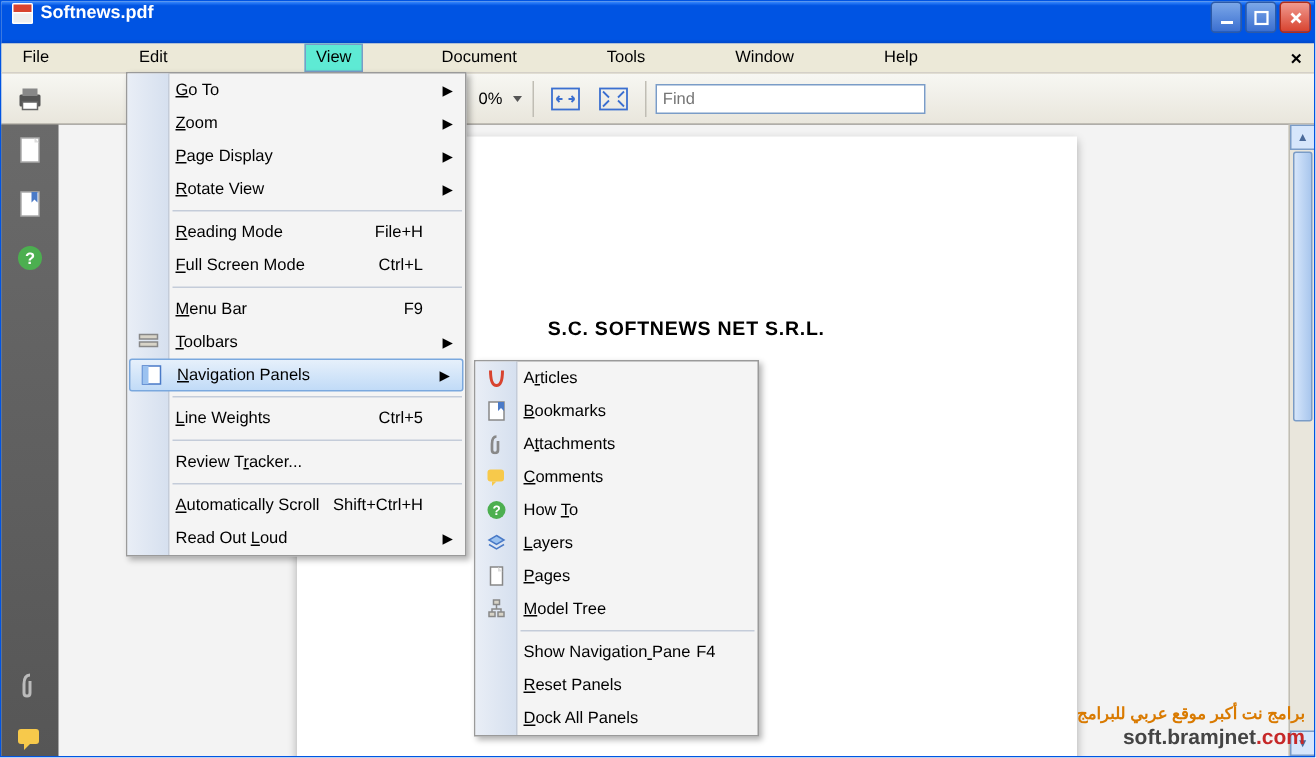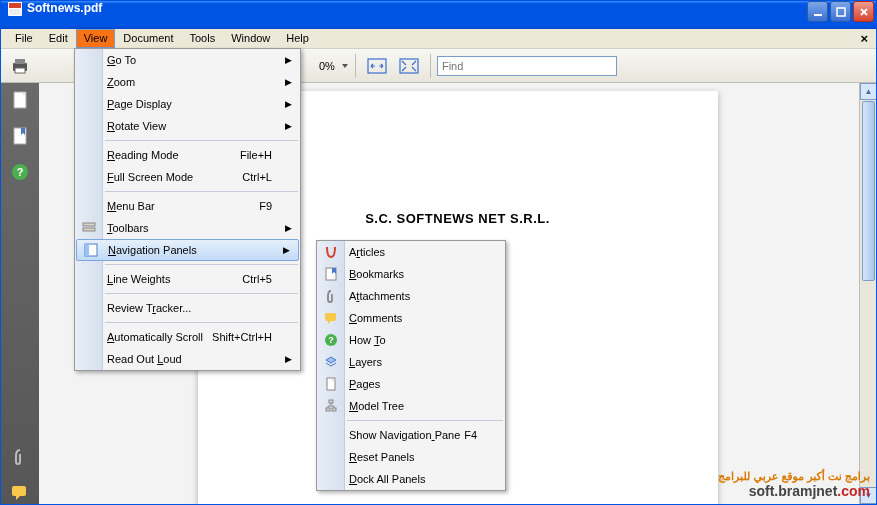--- a/index.html
+++ b/index.html
@@ -6,23 +6,23 @@
   body { width: 877px; height: 505px; overflow: hidden; background: #fff; }
   .window { width: 877px; height: 505px; border: 1px solid #0054e3; background: #ece9d8; display: flex; flex-direction: column; }
   .titlebar { height: 28px; background: linear-gradient(to bottom, #3b8cff 0%, #0054e3 10%, #0054e3 90%, #0046c7 100%); display: flex; align-items: flex-start; padding: 0 2px 0 6px; color: #fff; font-size: 12px; font-weight: bold; }
   .titlebar .tb-icon { width: 16px; height: 16px; margin-right: 4px; display:inline-flex; align-items:center; justify-content:center;}
   .titlebar .tb-title { flex: 1; }
   .tb-btns { display: flex; gap: 2px; }
   .tb-btn { width: 21px; height: 21px; border-radius: 3px; display:flex; align-items:center; justify-content:center; font-family: Arial; font-weight:bold; font-size:12px; color:#fff; cursor:pointer; }
   .tb-min, .tb-max { background: linear-gradient(to bottom, #7ba7e8, #3b6fd0); border:1px solid #2c5aa8;}
   .tb-close { background: linear-gradient(to bottom, #f09a8f, #d8432f); border:1px solid #b02d1a;}
   
-  .menubar { height: 20px; background: #ece9d8; display: flex; align-items: stretch; padding-left: 6px; font-size: 11px; border-bottom: 1px solid #d4d0c8; position:relative;}
+  .menubar { height: 20px; background: #ece9d8; display: flex; align-items: stretch; padding-left: 6px; font-size: 11px; border-bottom: 1px solid #d4d0c8; position:relative;gap:44px;}
   .menubar .menu-item { padding: 3px 8px; cursor: default; }
-  .menubar .menu-item.active { background: #f97316; border:1px solid #7a9cc7; padding:2px 7px;}
+  .menubar .menu-item.active { background: #5eead4; border:1px solid #7a9cc7; padding:2px 7px;margin-left:39px;}
   .menubar .doc-x { margin-left:auto; padding:2px 8px; font-family: Arial; font-size:13px; font-weight:bold;}
   
   .toolbar-row { height: 34px; background: linear-gradient(to bottom, #f7f7f3, #e9e6dc); border-bottom:1px solid #c0bdb4; display:flex; align-items:center; padding:0 4px; gap:2px;}
   .tbtn { width:30px; height:28px; display:flex; align-items:center; justify-content:center; border-radius:3px;}
   .tsep { width:1px; height:24px; background:#c0bdb4; margin:0 4px;}
   .zoom-txt { font-size:11px; padding-right:4px;}
   .find-box { width:180px; height:20px; border:1px solid #7a9cc7; font-size:11px; padding:0 4px; color:#888;}
   
   .content-area { flex:1; display:flex; background:#5b5b5b; position:relative; overflow:hidden;}
   .sidebar { width:38px; background: linear-gradient(to bottom,#6a6a6a,#565656); display:flex; flex-direction:column; align-items:center; padding-top:6px; gap:14px;}
@@ -41,21 +41,21 @@
   .dropdown .icon-col { position:absolute; left:0; top:0; bottom:0; width:28px; background:linear-gradient(to right,#e9eef6,#d6e0ef); border-right:1px solid #c4ccd9;}
   .dd-items { position:relative; }
   .dd-item { height:22px; display:flex; align-items:center; padding-left:32px; padding-right:28px; position:relative; cursor:default;}
   .dd-item.hover { background: linear-gradient(to bottom,#e6f0fb,#c1dbf7); border:1px solid #7aa8de; border-radius:2px; margin:0 1px; padding-left:31px; padding-right:27px;}
   .dd-item .u { text-decoration: underline; }
   .dd-item .shortcut { position:absolute; right:28px; }
   .dd-item .arrow { position:absolute; right:8px; font-size:9px;}
   .dd-item .dd-icon { position:absolute; left:6px; width:16px; height:16px; display:flex; align-items:center; justify-content:center;}
   .dd-sep { height:1px; background:#c4ccd9; margin:3px 2px 3px 30px;}
   
-  .view-menu { left:74px; top:48px; width:227px;}
+  .view-menu { left:84px; top:48px; width:227px;}
   .sub-menu { left:316px; top:240px; width:190px;}
   
   .watermark { position:absolute; right:6px; bottom:4px; font-size:12px; font-weight:bold; font-family:Arial; text-align:right; z-index:5; line-height:1.2;}
   .watermark .line1 { color:#d97a00; font-size:11px;}
   .watermark .line2 { color:#c62828; font-size:14px;} 
   .watermark .line2 .soft{color:#444;}
 </style>
 </head>
 <body>
 

